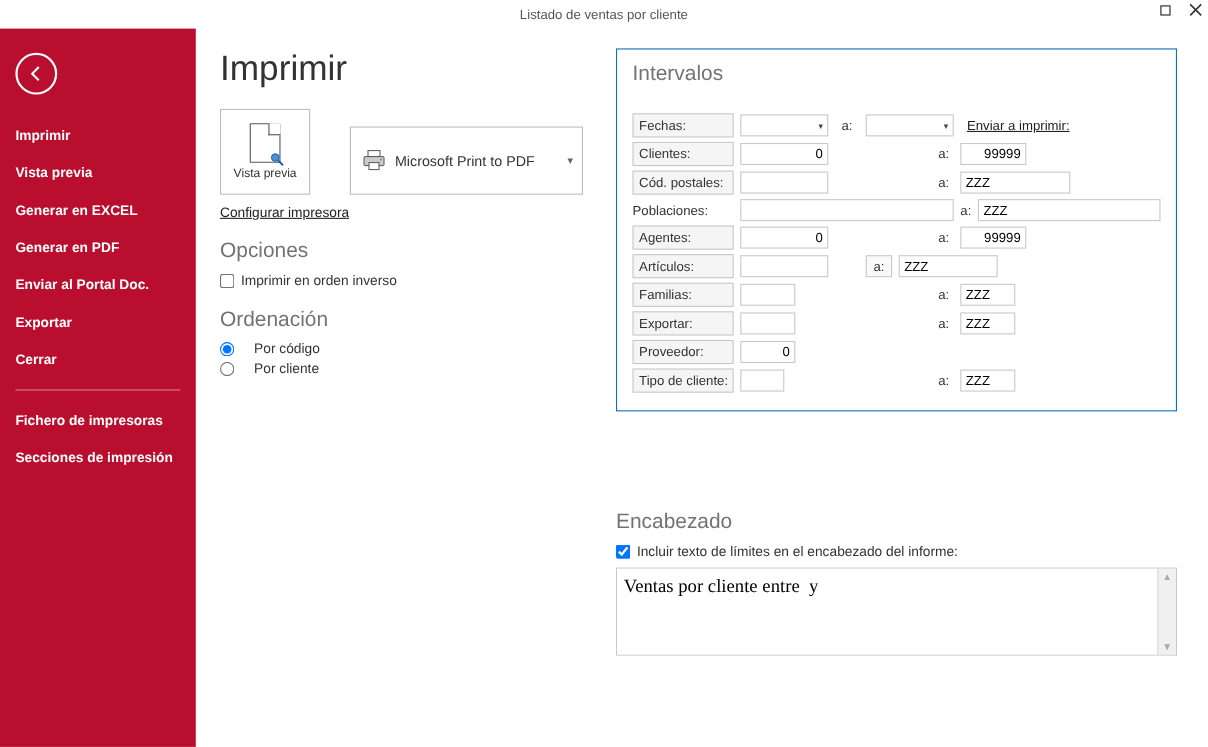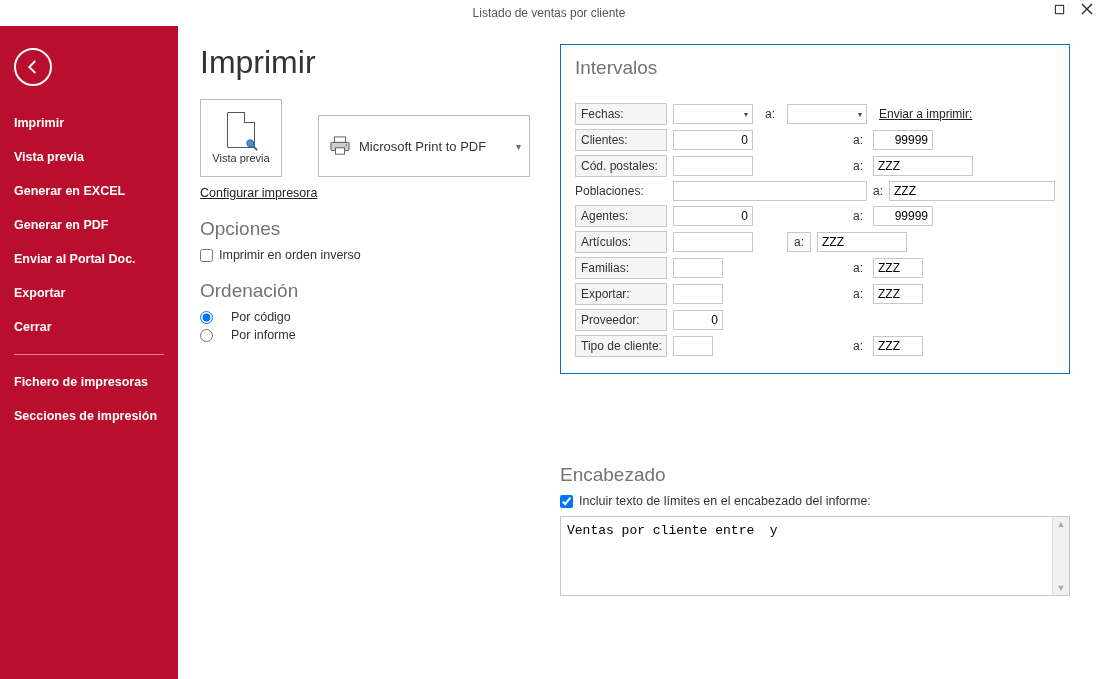--- a/index.html
+++ b/index.html
@@ -55,21 +55,21 @@
   .grid input.inp.left { text-align: left; }
   .grid .a { text-align: center; }
   .grid .combo { border: 1px solid #c8c8c8; height: 20px; display: flex; align-items: center; padding: 0 4px; position: relative; background:#fff; cursor:pointer;}
   .grid .combo .tri { position: absolute; right: 4px; font-size: 8px; color: #444; }
   .serieslink { font-size: 12px; text-decoration: underline; color: #222; cursor: pointer; white-space:nowrap; margin-left:6px;}
   .noborder { border: none !important; background: transparent !important; }
 
   
   .headerbox { margin-top: 90px; }
   .ta-wrap { border: 1px solid #c8c8c8; height: 80px; margin-top: 8px; display:flex; }
-  .ta-wrap textarea { flex:1; border: none; resize: none; padding: 6px; font-size: 13px; font-family: Liberation Mono, monospace; outline:none;}
+  .ta-wrap textarea { flex:1; border: none; resize: none; padding: 6px; font-size: 17px; font-family: Liberation Serif, serif; outline:none;}
   .ta-wrap .sb { width: 17px; background: #f0f0f0; border-left:1px solid #ddd; display:flex; flex-direction:column; justify-content:space-between; align-items:center; padding:2px 0;}
   .ta-wrap .sb span{ font-size:9px; color:#aaa; cursor:pointer;}
 
   .printericon{display:inline-flex;flex-direction:column;align-items:center;margin-right:8px;}
 </style>
 </head>
 <body>
 
 <div class="titlebar">
   <span class="title">Listado de ventas por cliente</span>
@@ -146,21 +146,21 @@
           <span>Imprimir en orden inverso</span>
         </label>
 
         <h2 class="section">Ordenación</h2>
         <label class="radio">
           <input type="radio" name="sort" checked="" style="">
           <span>Por código</span>
         </label>
         <label class="radio">
           <input type="radio" name="sort" style="">
-          <span>Por informe</span>
+          <span>Por cliente</span>
         </label>
       </div>
 
       <div class="rightcol">
         <div class="panel">
           <h2 class="section">Intervalos</h2>
           <div class="grid">
 
             <div class="lblcell">Fechas:</div>
             <div class="combo">

